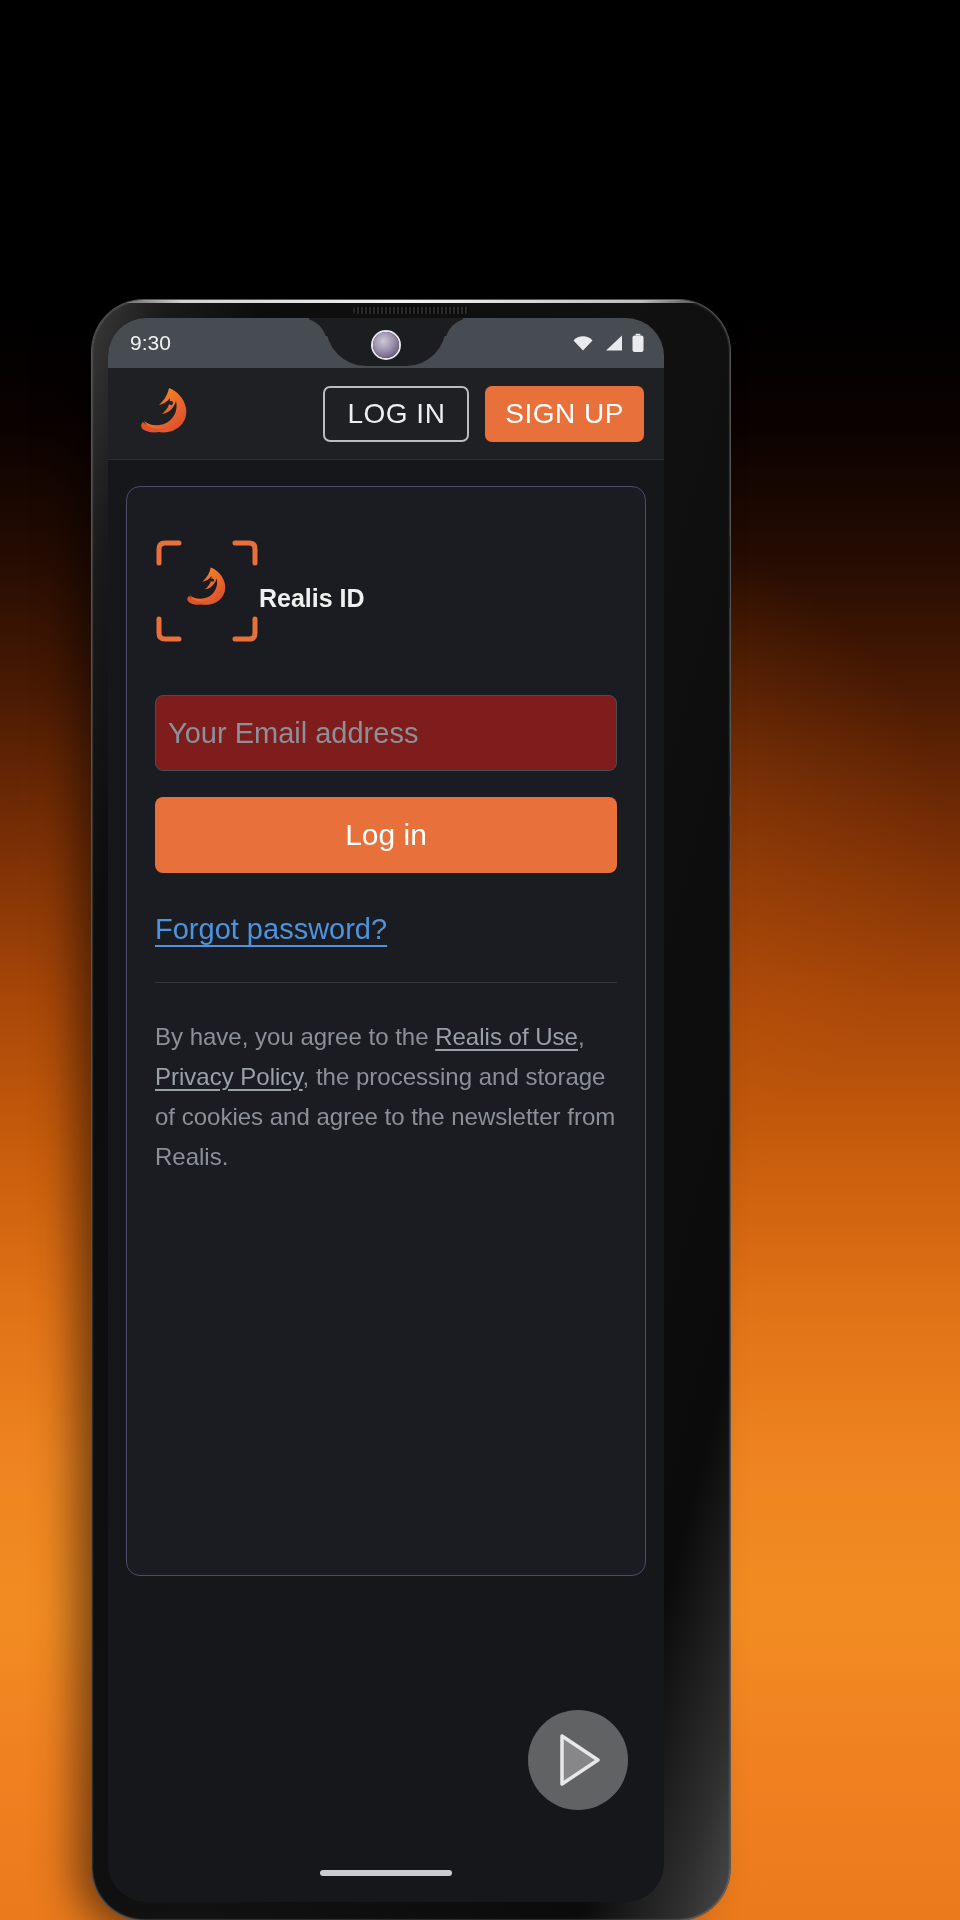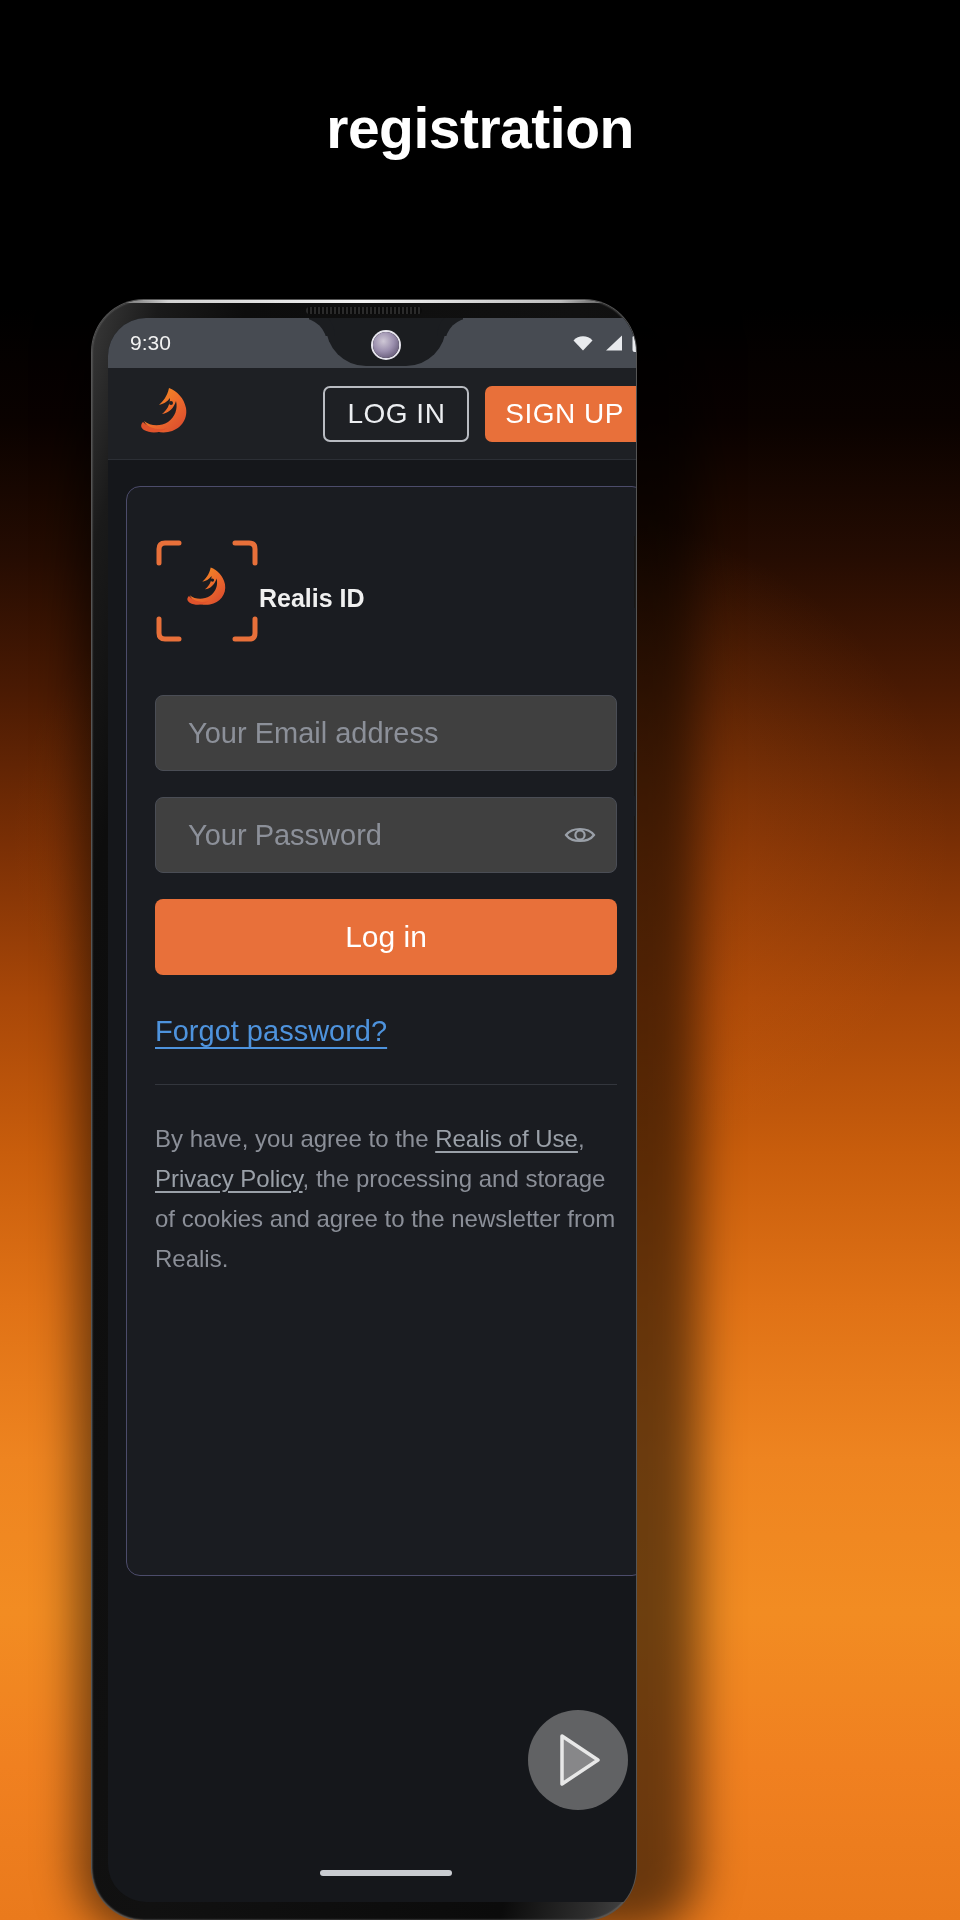--- a/index.html
+++ b/index.html
@@ -55,21 +55,21 @@
     width:592px; height:1620px;
     z-index:4;
   }
   #phone-shadow {
     position:absolute; left:-14px; top:-8px; width:620px; height:1640px;
     border-radius:60px;
     background:rgba(0,0,0,.55);
     filter:blur(22px);
   }
   #phone-body {
-    position:absolute; left:0; top:0; width:544px; height:1620px;
+    position:absolute; left:0; top:0; width:638px; height:1620px;
     border-radius:52px;
     background:linear-gradient(105deg,#3a3a3a 0%,#1a1a1a 7%,#0d0d0d 16%,#111 50%,#0b0b0b 86%,#2e2e2e 95%,#4a4a4a 100%);
     box-shadow:0 0 0 1px #555, inset 0 0 2px #888;
     overflow:hidden;
   }
   #phone-edge-hl {
     position:absolute; left:0; right:0; top:0; height:3px;
     background:linear-gradient(to right, rgba(255,255,255,0) 0%, rgba(240,240,240,.85) 14%, rgba(255,255,255,.95) 50%, rgba(230,230,230,.8) 86%, rgba(255,255,255,0) 100%);
     border-radius:52px 52px 0 0;
   }
@@ -186,23 +186,23 @@
     color:#f0f0f0;
     font-size:25px;
     font-weight:bold;
   }
 
   .field {
     margin-top:26px;
     height:76px;
     border:1px solid #4a4d55;
     border-radius:8px;
-    background:#404040;
+    background:#7f1d1d;
     display:flex; align-items:center;
-    padding:0 32px;
+    padding:0 12px;
     position:relative;
   }
   #field-email { margin-top:52px; }
   .field-text {
     color:#8c9099;
     font-size:29px;
   }
   #eye-toggle {
     position:absolute; right:20px; top:50%; transform:translateY(-50%);
     width:32px; height:26px;
@@ -264,21 +264,20 @@
     background:#c9ccd1;
   }
 </style>
 </head>
 <body>
 
 <div id="bg"></div>
 <div id="bg-glow"></div>
 
 <div id="headline">
-  <span class="l">registration</span>
 </div>
 
 <div id="phone-wrap">
   <div id="phone-shadow"></div>
   <div id="phone-body">
     <div id="phone-edge-hl"></div>
     <div id="earpiece"></div>
 
     <div id="screen">
 
@@ -352,29 +351,20 @@
               </g>
             </svg>
           </span>
           <div id="card-brand-name">Realis ID</div>
         </div>
 
         <div class="field" id="field-email">
           <span class="field-text">Your Email address</span>
         </div>
 
-        <div class="field" id="field-password">
-          <span class="field-text">Your Password</span>
-          <span id="eye-toggle">
-            <svg width="32" height="26" viewBox="0 0 32 26">
-              <path d="M2 13 C8 5 24 5 30 13 C24 21 8 21 2 13 Z" fill="none" stroke="#9aa0a8" stroke-width="2.2"></path>
-              <circle cx="16" cy="13" r="4.6" fill="none" stroke="#9aa0a8" stroke-width="2.2"></circle>
-            </svg>
-          </span>
-        </div>
 
         <div id="btn-primary-login">Log in</div>
 
         <div id="forgot-row">
           <span class="link-blue">Forgot password?</span>
         </div>
 
         <div id="divider"></div>
 
 

